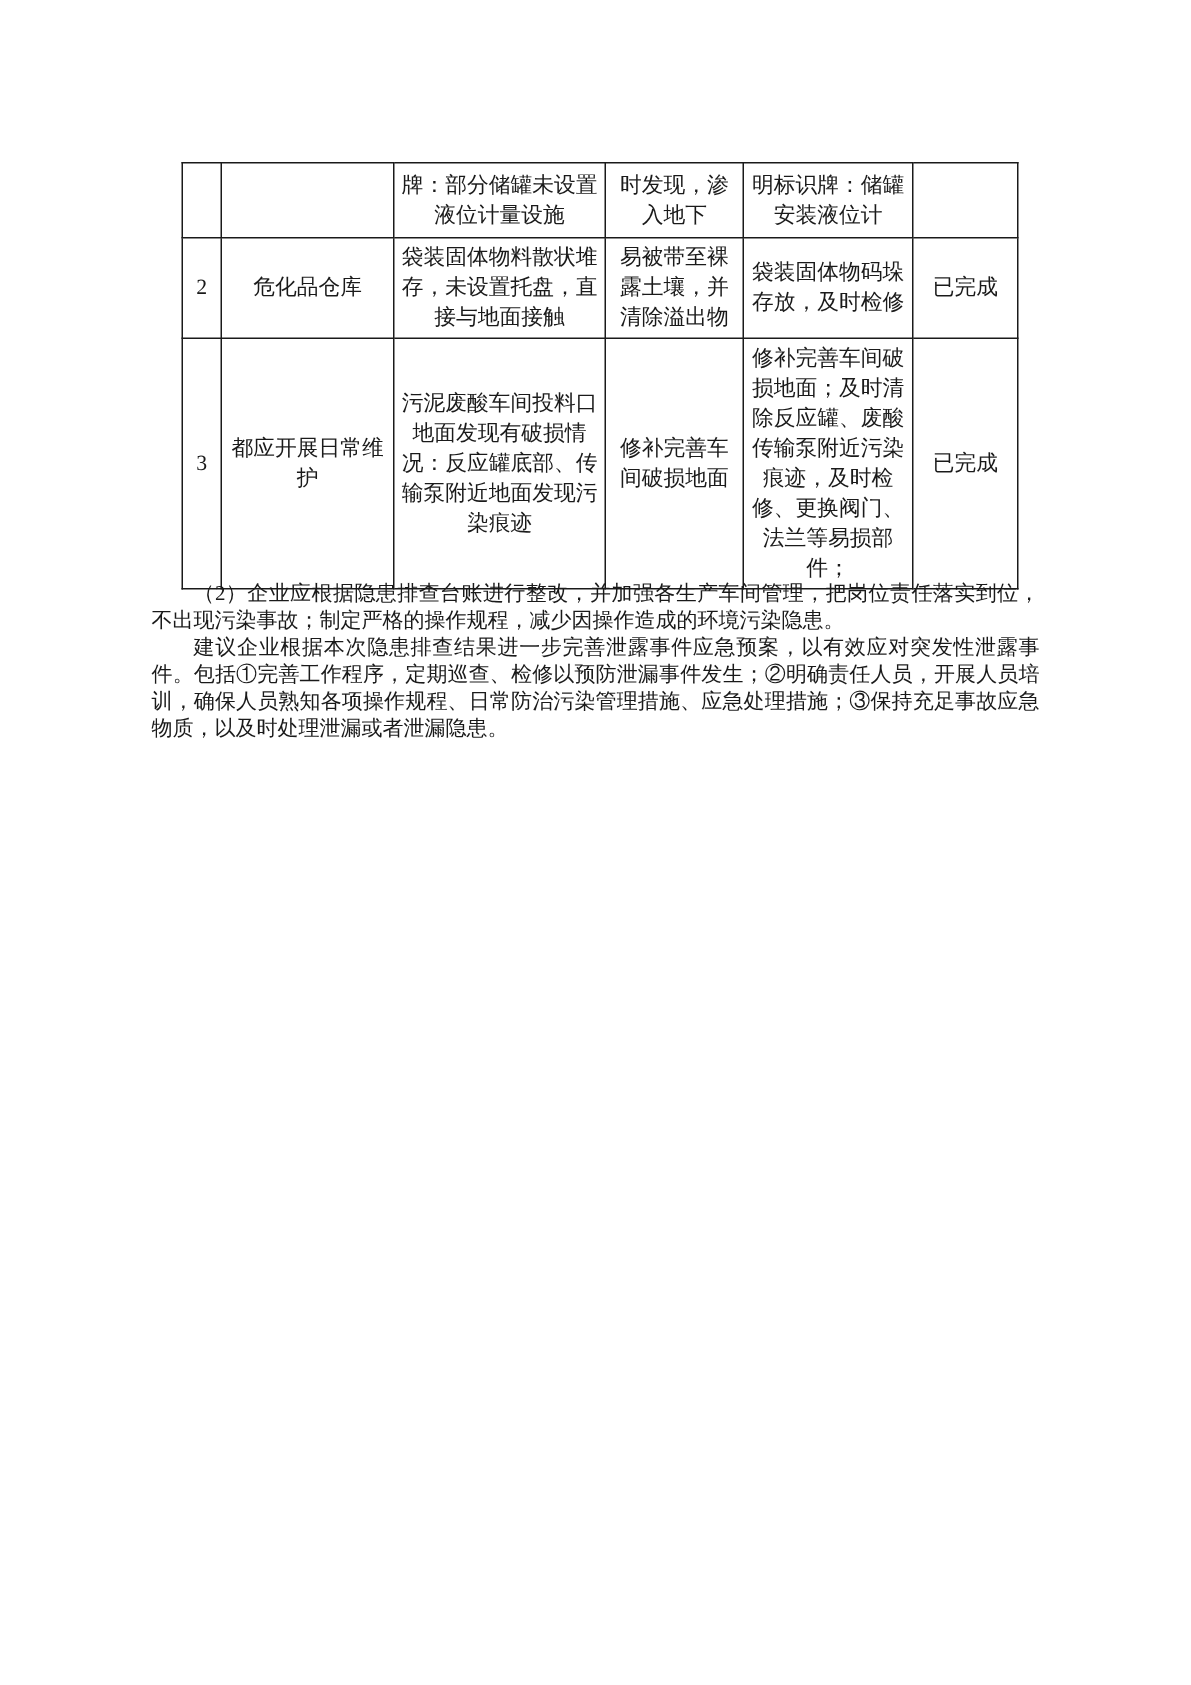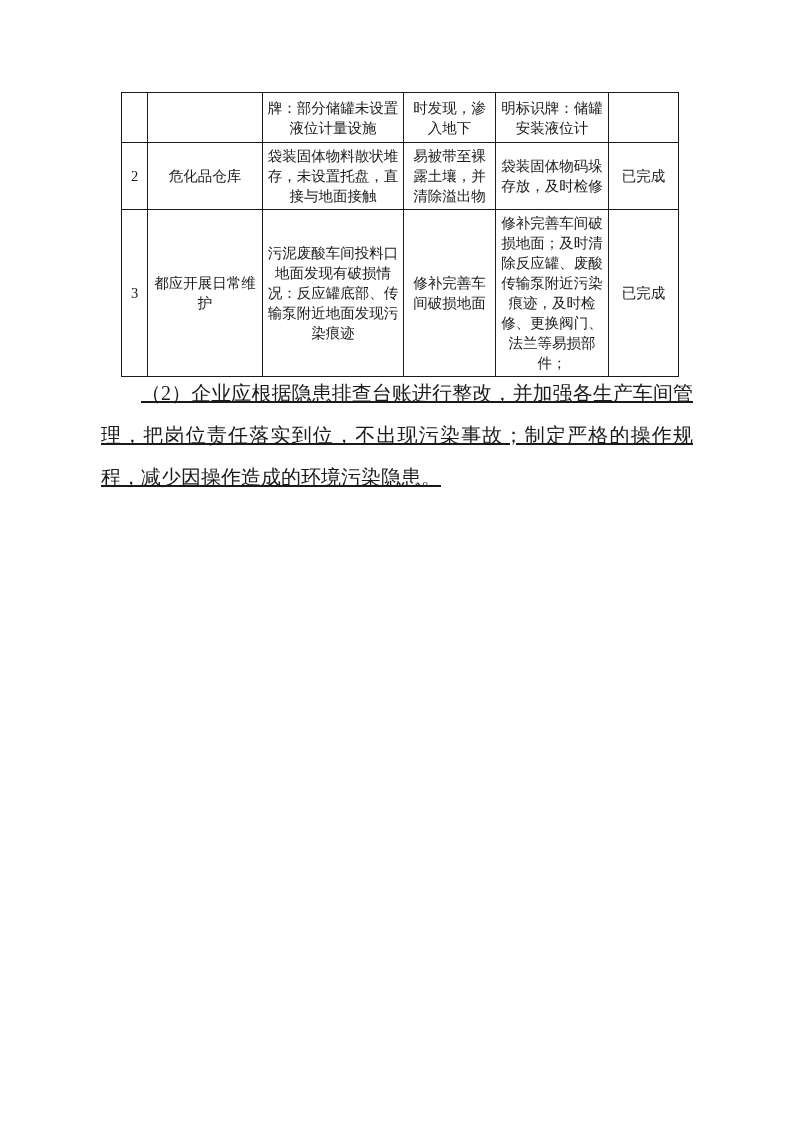--- a/index.html
+++ b/index.html
@@ -1,21 +1,21 @@
 <!DOCTYPE html>
 <html><head>
 <meta charset="utf-8">
 <style>
   * { margin: 0; padding: 0; box-sizing: border-box; }
   html, body { background: #ffffff; }
   .page {
     position: relative;
     width: 794px;
     height: 1007px;
-    margin: 0 auto;
+    margin: 16px auto;
     background: #ffffff;
     font-family: "Liberation Serif", "DejaVu Serif", serif;
     color: #1a1a1a;
     overflow: hidden;
   }
   .doc-table {
     position: absolute;
     left: 121px;
     top: 92px;
     width: 557px;
@@ -34,26 +34,25 @@
   .row-cont  { height: 50px; }
   .row-r2    { height: 60px; }
   .row-r3    { height: 166px; }
   .para-block {
     position: absolute;
     left: 101px;
     top: 372px;
     width: 592px;
   }
   .para {
-    font-size: 20px;
-    line-height: 42px;
+    font-size: 14px;
+    line-height: 18px;
     text-align: justify;
     text-indent: 2em;
     margin: 0;
-    text-decoration: underline;
   }
   .page-footer {
     position: absolute;
     left: 0;
     top: 1046px;
     width: 100%;
     text-align: center;
     font-size: 12px;
     color: #33334a;
   }
@@ -95,17 +94,18 @@
         <td>污泥废酸车间投料口地面发现有破损情况：反应罐底部、传输泵附近地面发现污染痕迹</td>
         <td>修补完善车间破损地面</td>
         <td>修补完善车间破损地面；及时清除反应罐、废酸传输泵附近污染痕迹，及时检修、更换阀门、法兰等易损部件；</td>
         <td>已完成</td>
       </tr>
     </tbody>
   </table>
 
   <div class="para-block">
     <p class="para">（2）企业应根据隐患排查台账进行整改，并加强各生产车间管理，把岗位责任落实到位，不出现污染事故；制定严格的操作规程，减少因操作造成的环境污染隐患。</p>
+    <p class="para">建议企业根据本次隐患排查结果进一步完善泄露事件应急预案，以有效应对突发性泄露事件。包括①完善工作程序，定期巡查、检修以预防泄漏事件发生；②明确责任人员，开展人员培训，确保人员熟知各项操作规程、日常防治污染管理措施、应急处理措施；③保持充足事故应急物质，以及时处理泄漏或者泄漏隐患。</p>
   </div>
 
   <div class="page-footer">41</div>
 
 </div>
 
 </body></html>

